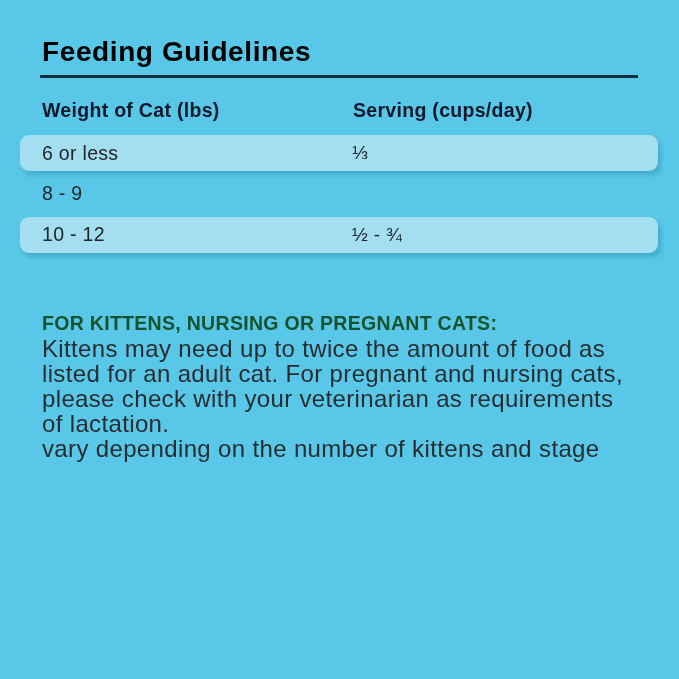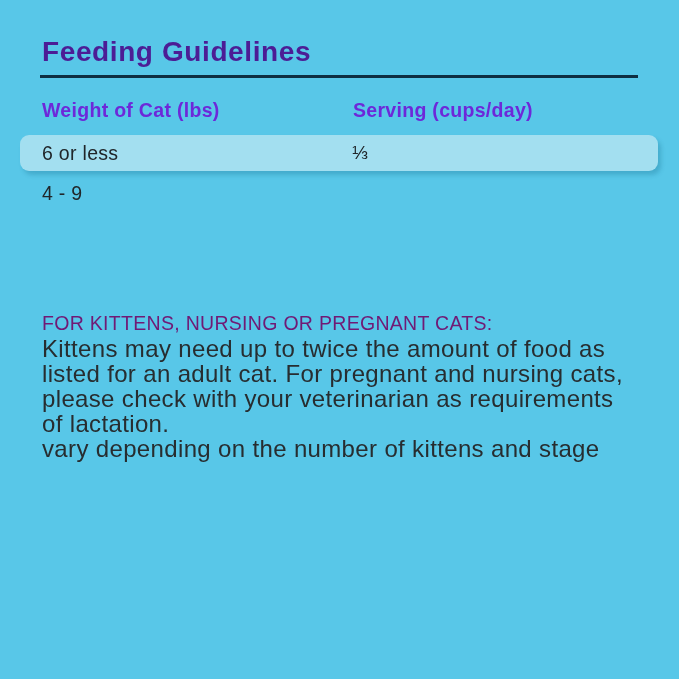--- a/index.html
+++ b/index.html
@@ -14,38 +14,38 @@
     overflow: hidden;
     font-family: "Liberation Sans", "DejaVu Sans", sans-serif;
   }
   .page-title {
     position: absolute;
     left: 42px;
     top: 36px;
     font-size: 28px;
     font-weight: 700;
     letter-spacing: 0.6px;
-    color: #4c1d95;
+    color: #000000;
     text-align: right;
   }
   .title-divider {
     position: absolute;
     left: 40px;
     top: 75px;
     width: 598px;
     height: 3px;
     background: #0E2F42;
   }
   .table-header {
     position: absolute;
     top: 99px;
     font-size: 19.5px;
     font-weight: 700;
     letter-spacing: 0.3px;
-    color: #6d28d9;
+    color: #0f172a;
   }
   .col1-head { left: 42px; }
   .col2-head { left: 353px; }
   .rows {
     position: absolute;
     left: 20px;
     top: 135px;
     width: 638px;
   }
   .row {
@@ -74,23 +74,23 @@
   }
   .note {
     position: absolute;
     left: 42px;
     top: 311px;
     width: 580px;
     color: #272D30;
   }
   .note-heading {
     font-size: 19.5px;
-    font-weight: 400;
+    font-weight: 700;
     letter-spacing: 0.3px;
-    color: #701a75;
+    color: #14532d;
     line-height: 25px;
     margin-bottom: 0;
   }
   .note-line {
     font-size: 24px;
     letter-spacing: 0.35px;
     line-height: 25px;
     white-space: nowrap;
   }
 </style>
@@ -105,21 +105,25 @@
 
   <div class="table-header col1-head">Weight of Cat (lbs)</div>
   <div class="table-header col2-head">Serving (cups/day)</div>
 
   <div class="rows">
     <div class="row banded">
       <span class="weight-cell">6 or less</span>
       <span class="serving-cell">⅓</span>
     </div>
     <div class="row">
-      <span class="weight-cell">4 - 9</span>
+      <span class="weight-cell">8 - 9</span>
+    </div>
+    <div class="row banded">
+      <span class="weight-cell">10 - 12</span>
+      <span class="serving-cell">½ - ¾</span>
     </div>
     <div class="row">
     </div>
   </div>
 
   <div class="note">
     <div class="note-heading">FOR KITTENS, NURSING OR PREGNANT CATS:</div>
     <div class="note-line">Kittens may need up to twice the amount of food as</div>
     <div class="note-line">listed for an adult cat. For pregnant and nursing cats,</div>
     <div class="note-line">please check with your veterinarian as requirements</div>

